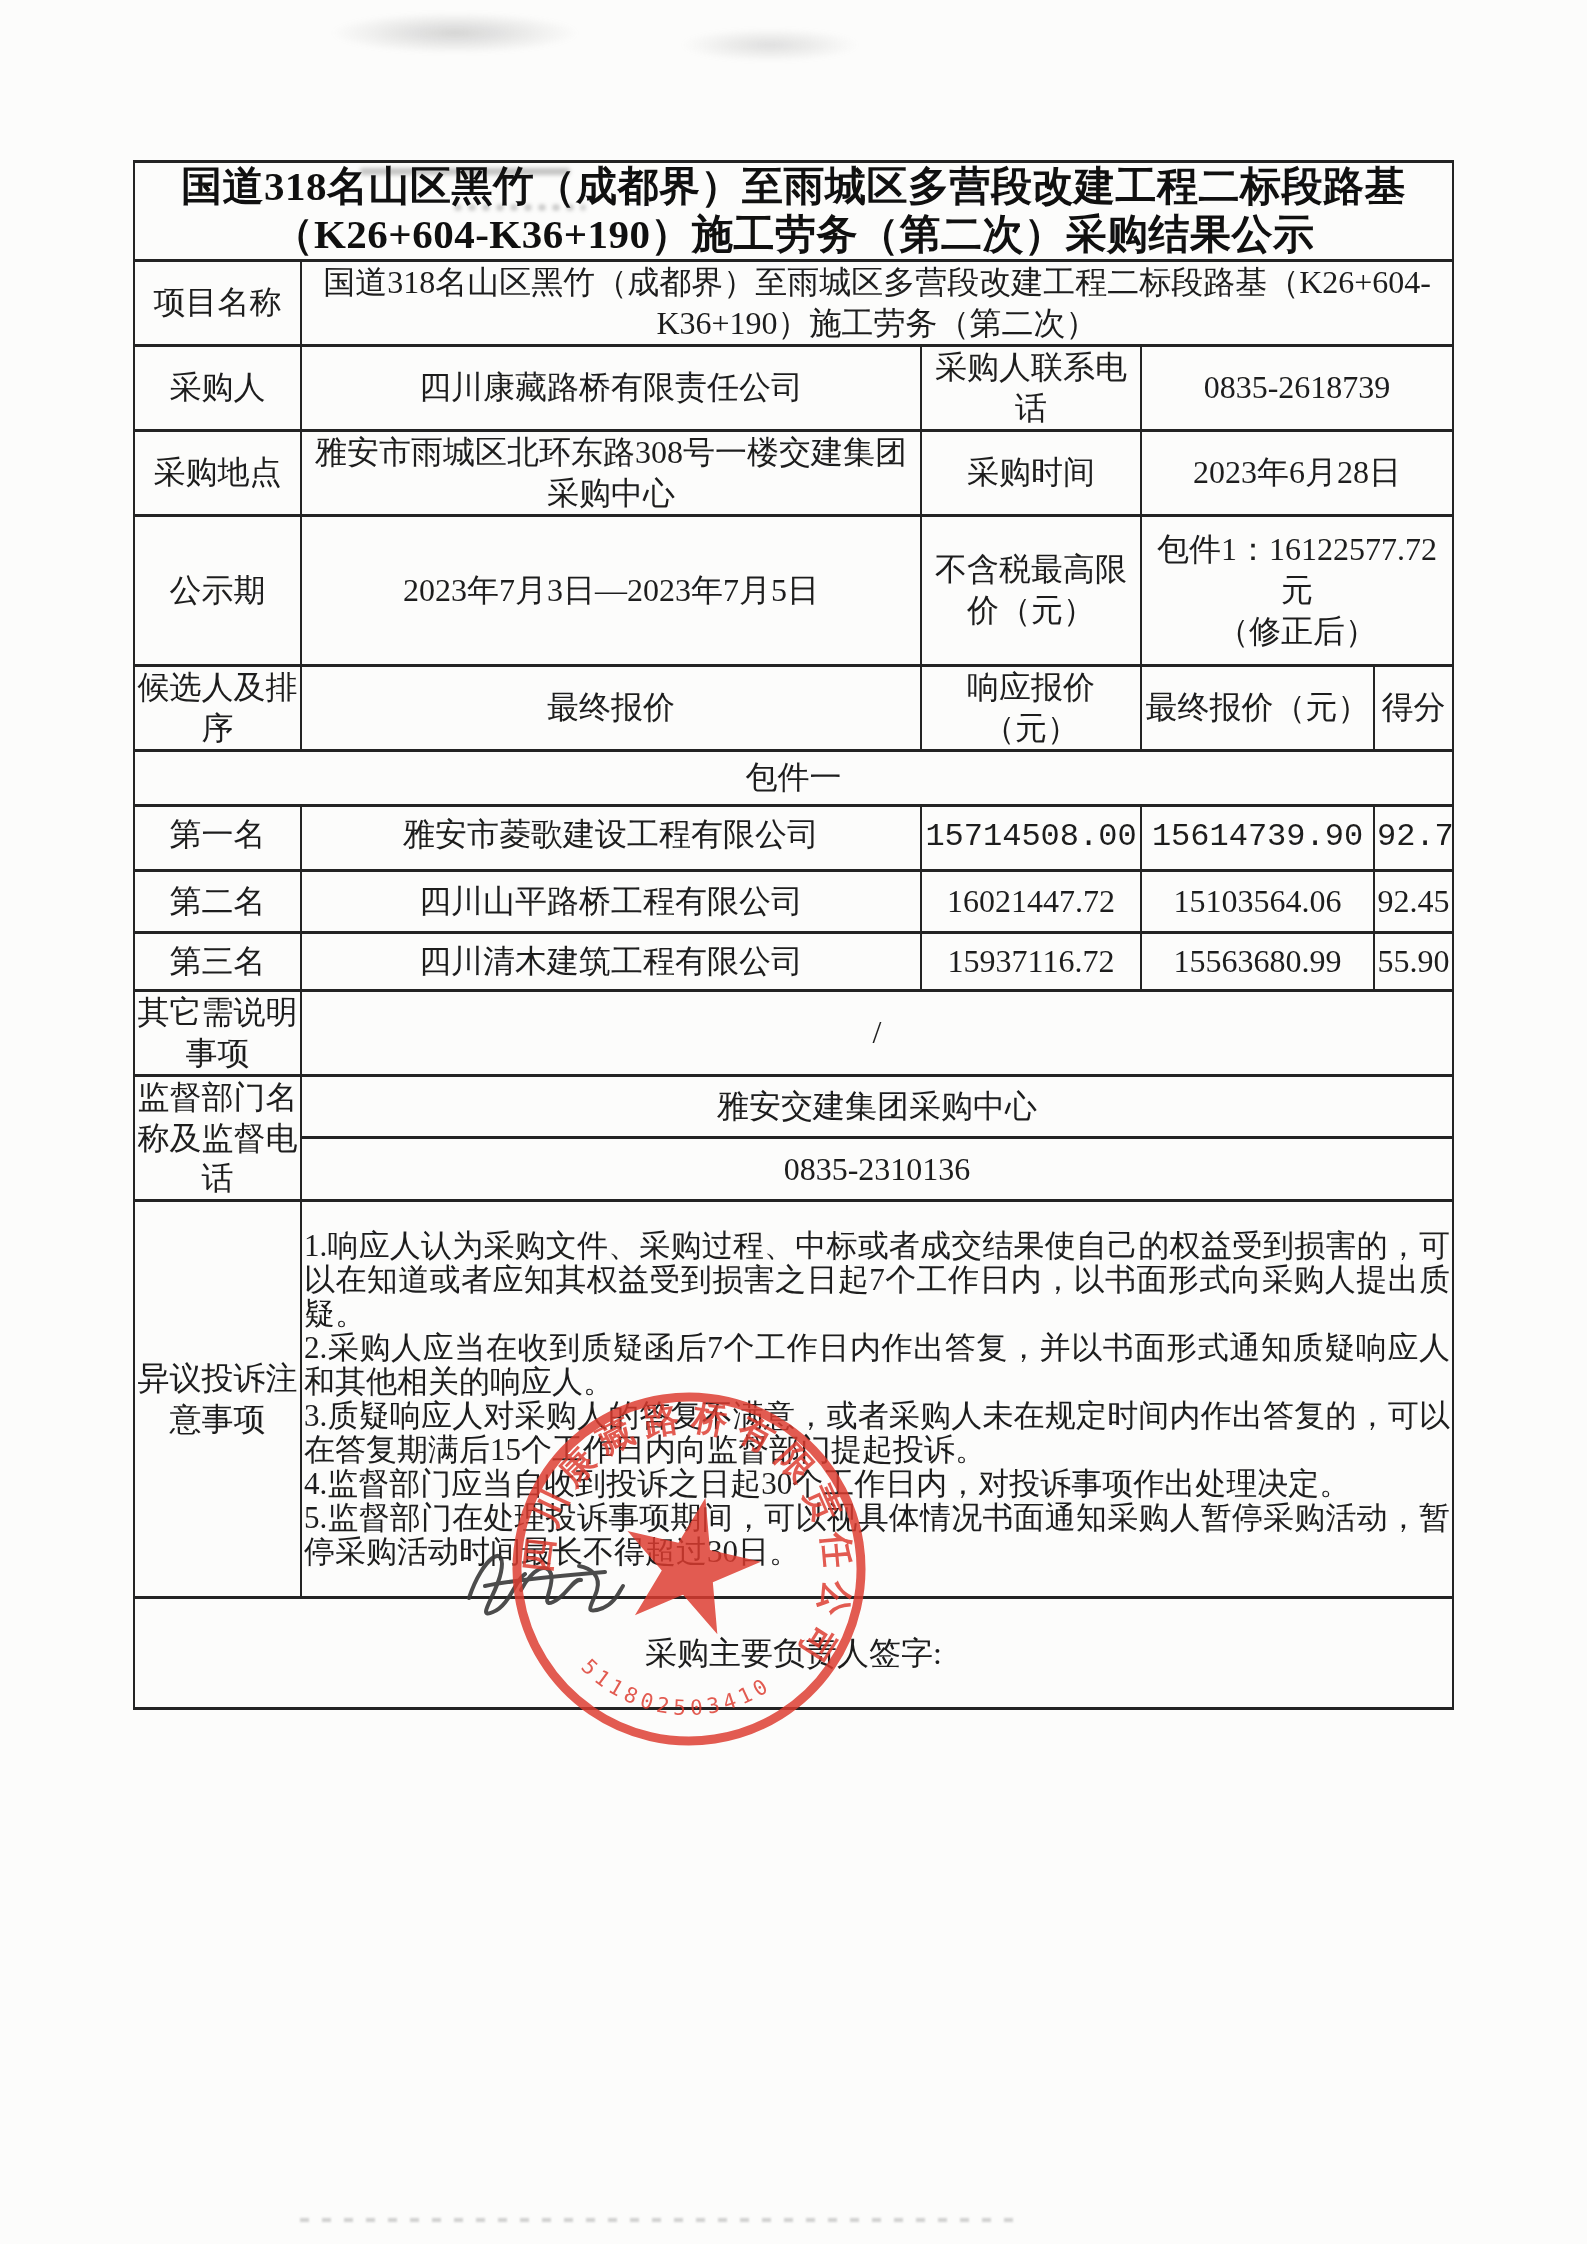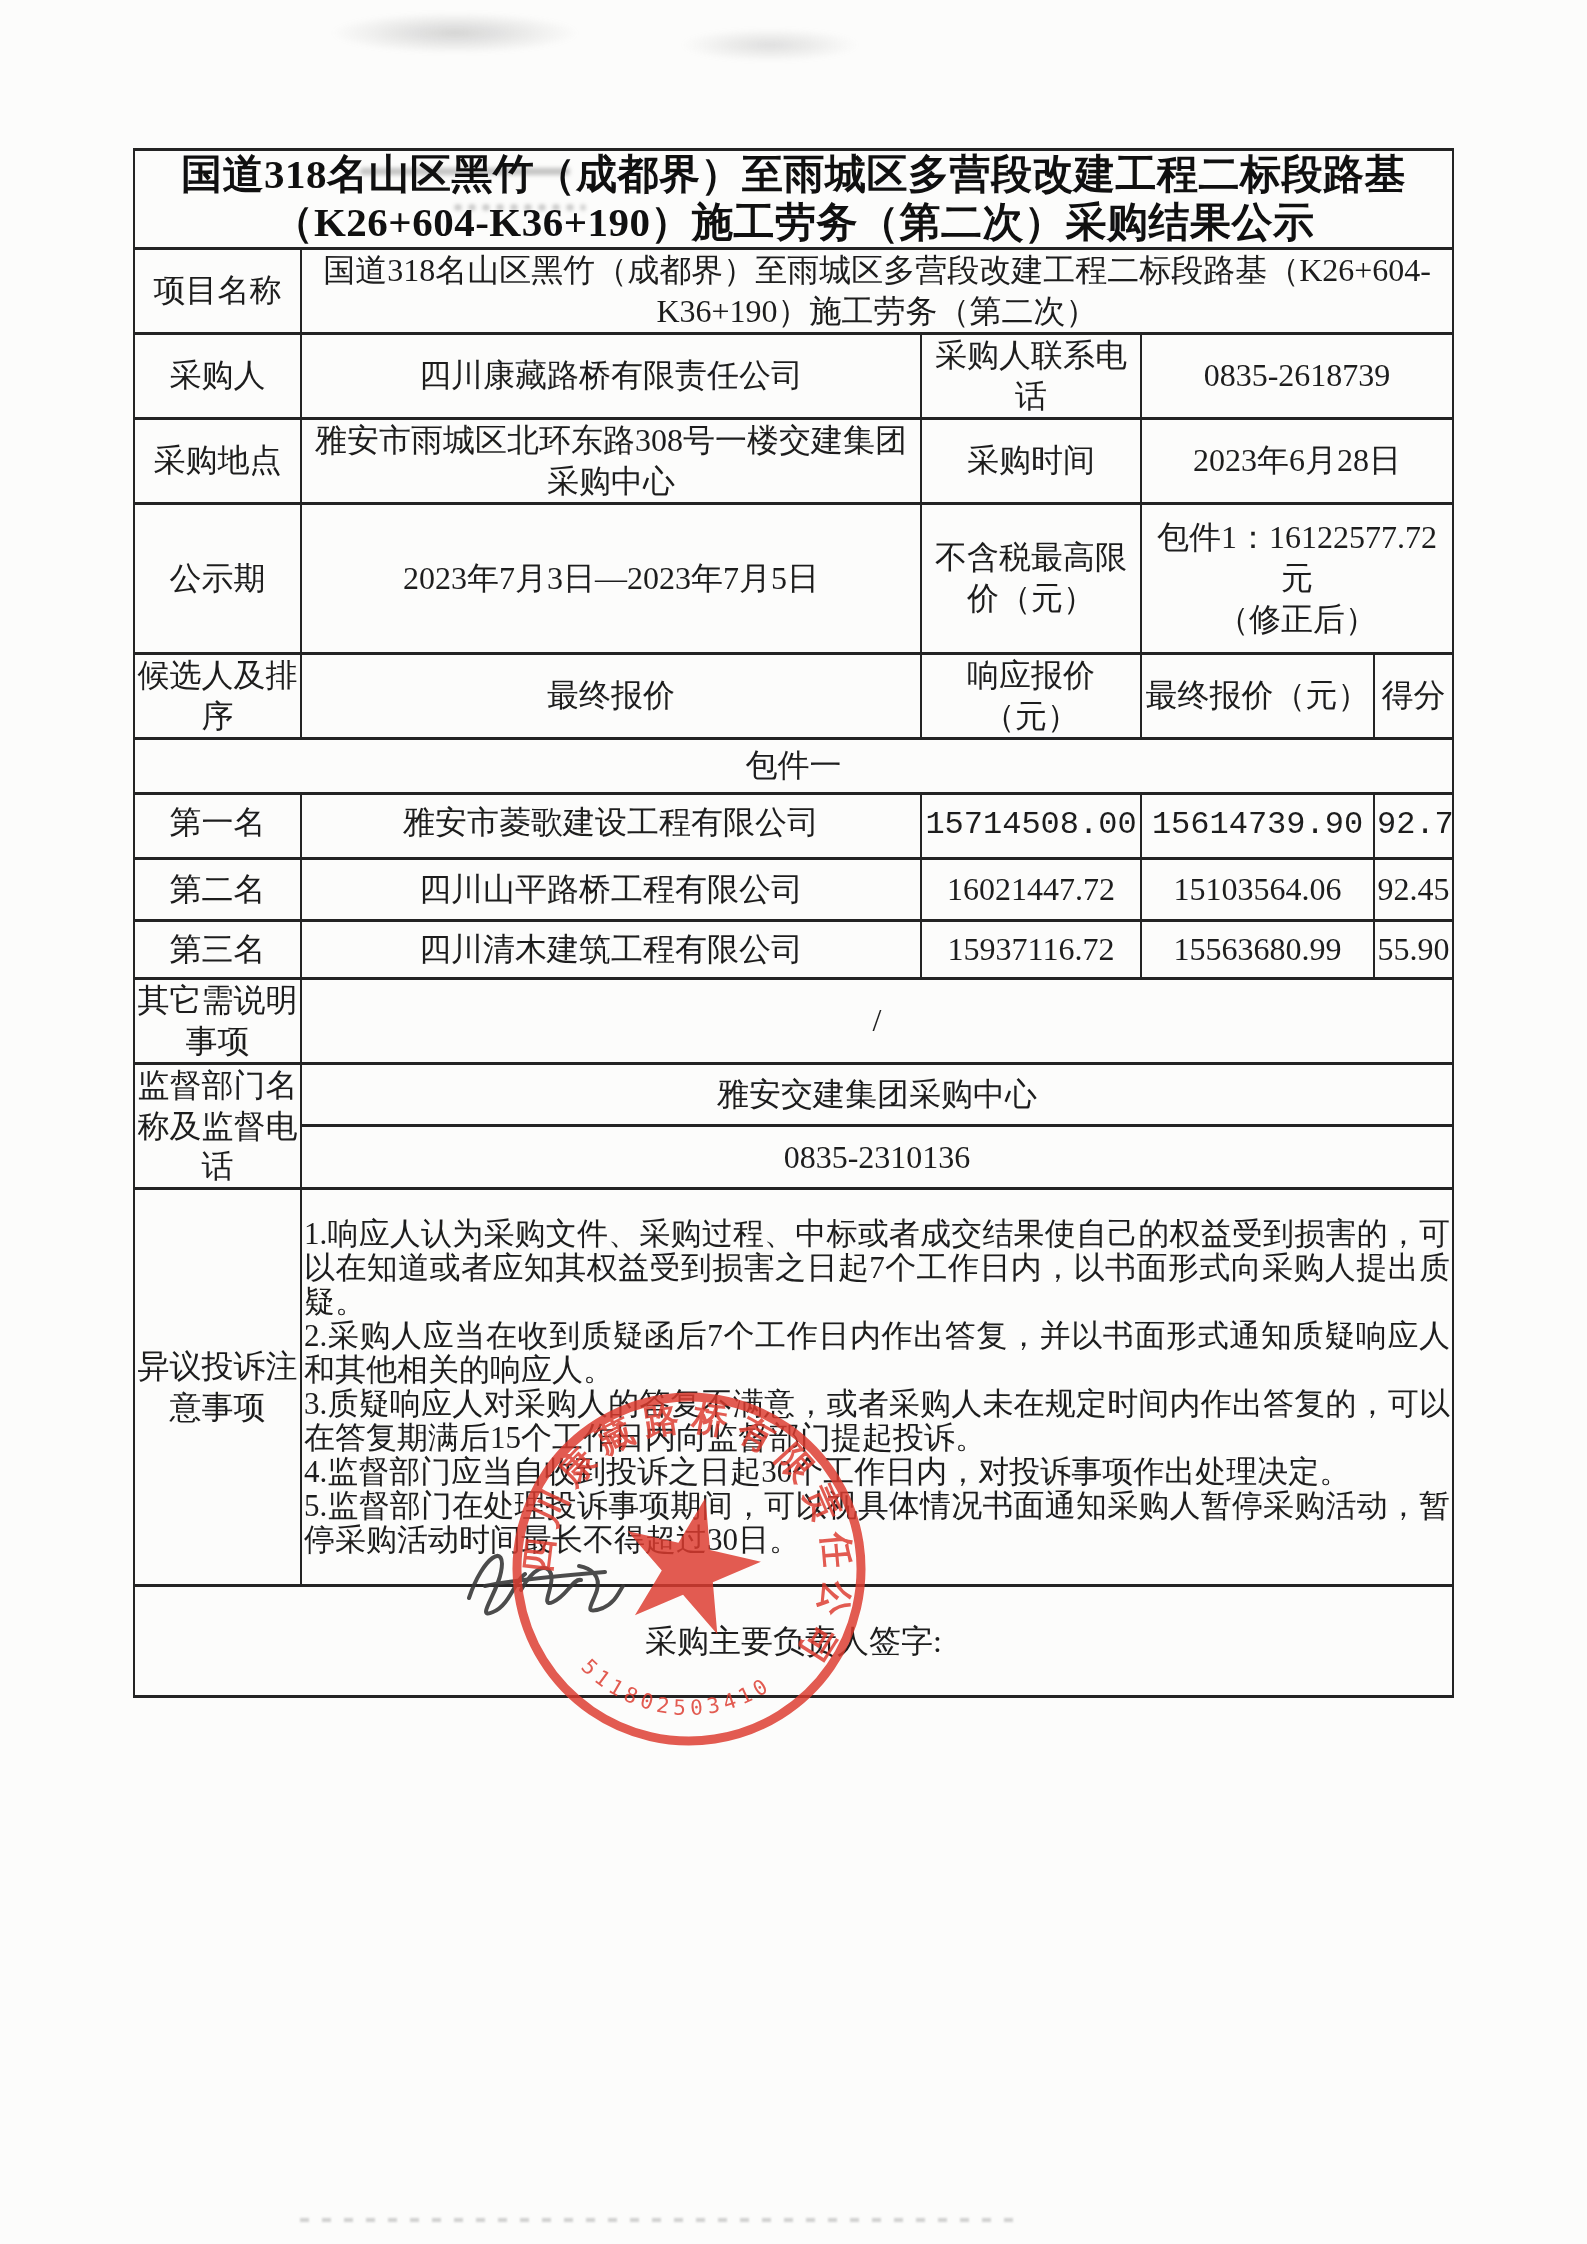--- a/index.html
+++ b/index.html
@@ -14,21 +14,21 @@
   }
   
   .smudge{position:absolute;pointer-events:none;filter:blur(2px);}
   .sm1{left:330px;top:12px;width:250px;height:42px;background:radial-gradient(ellipse at center,rgba(140,140,140,.35),rgba(140,140,140,0) 70%);}
   .sm2{left:680px;top:28px;width:180px;height:34px;background:radial-gradient(ellipse at center,rgba(150,150,150,.28),rgba(150,150,150,0) 70%);}
   .sm3{left:360px;top:168px;width:210px;height:7px;background:rgba(90,90,90,.35);border-radius:3px;}
   .sm4{left:455px;top:205px;width:130px;height:5px;background:repeating-linear-gradient(90deg,rgba(100,100,100,.45) 0 6px,transparent 6px 14px);}
   .sm5{left:300px;top:2218px;width:720px;height:4px;background:repeating-linear-gradient(90deg,rgba(130,130,130,.35) 0 9px,transparent 9px 22px);filter:blur(1px);}
 
   table.doc{
-    position:absolute;left:133px;top:148px;
+    position:absolute;left:133px;top:160px;
     width:1319px;
     border-collapse:collapse;
     table-layout:fixed;
   }
   table.doc td{
     border:3px solid #242424;
     border-left-width:2px;border-right-width:2px;
     text-align:center;vertical-align:middle;
     font-size:32px;line-height:1.28;
     padding:0 2px;

